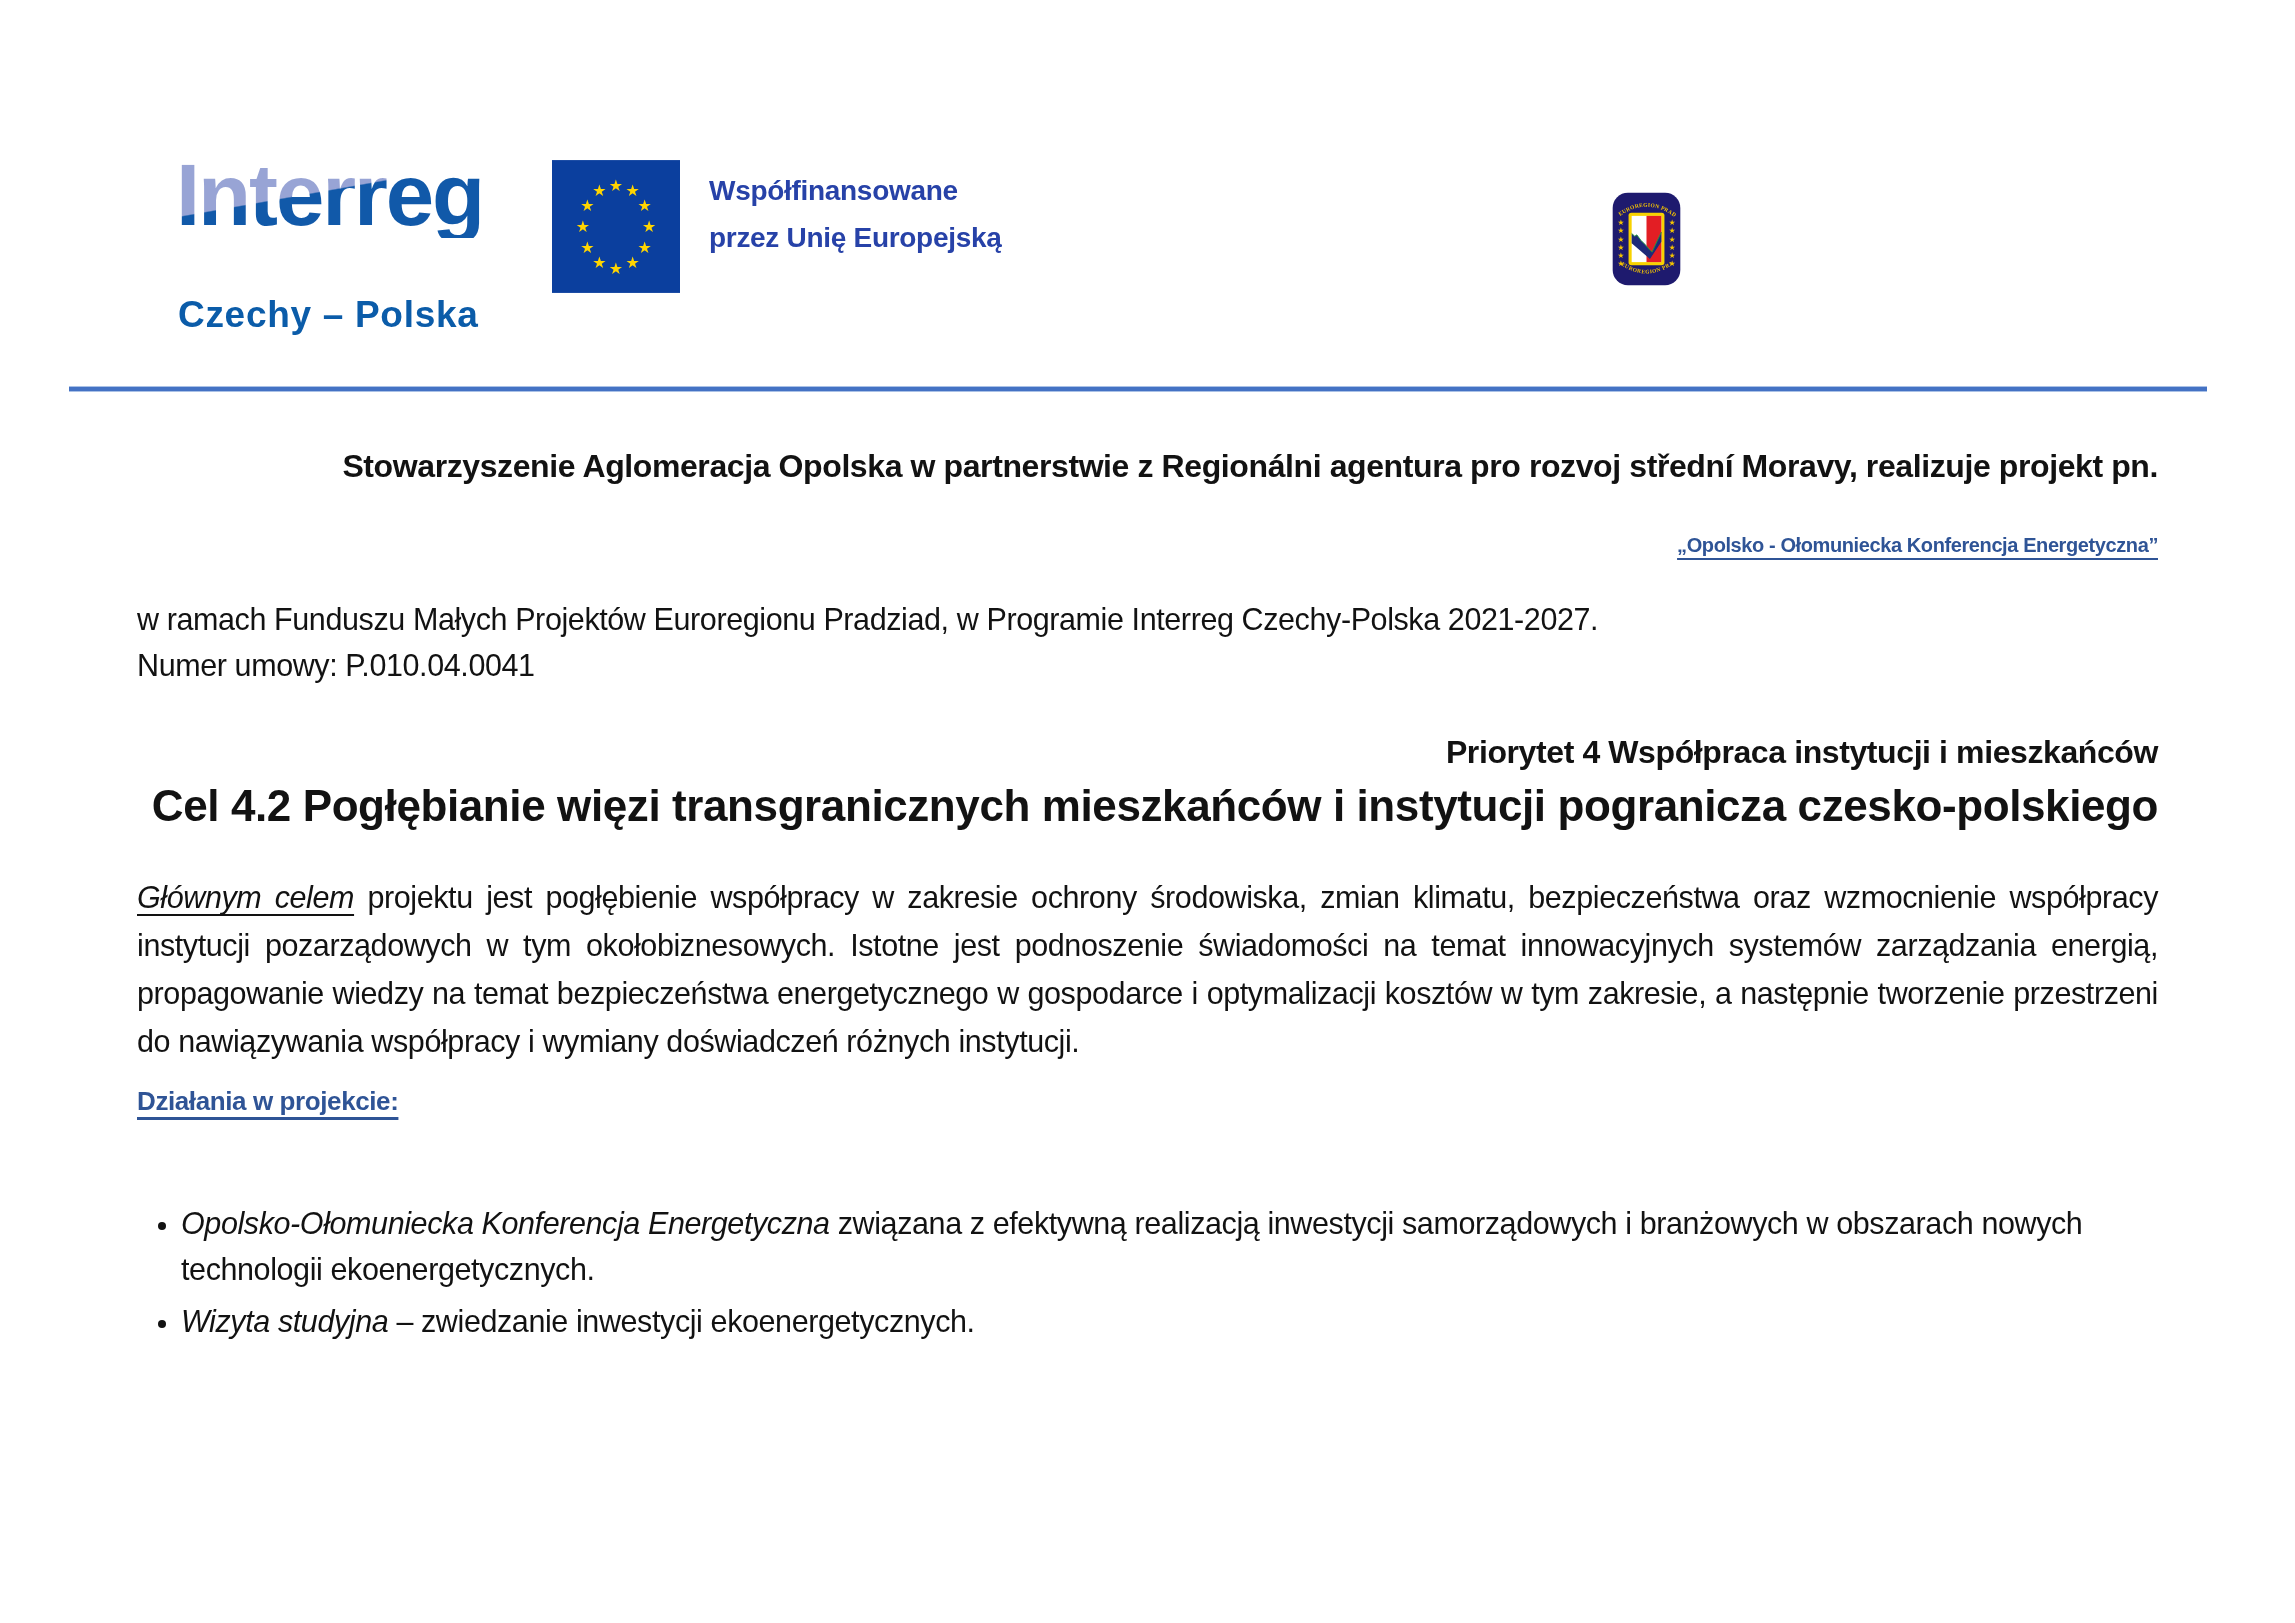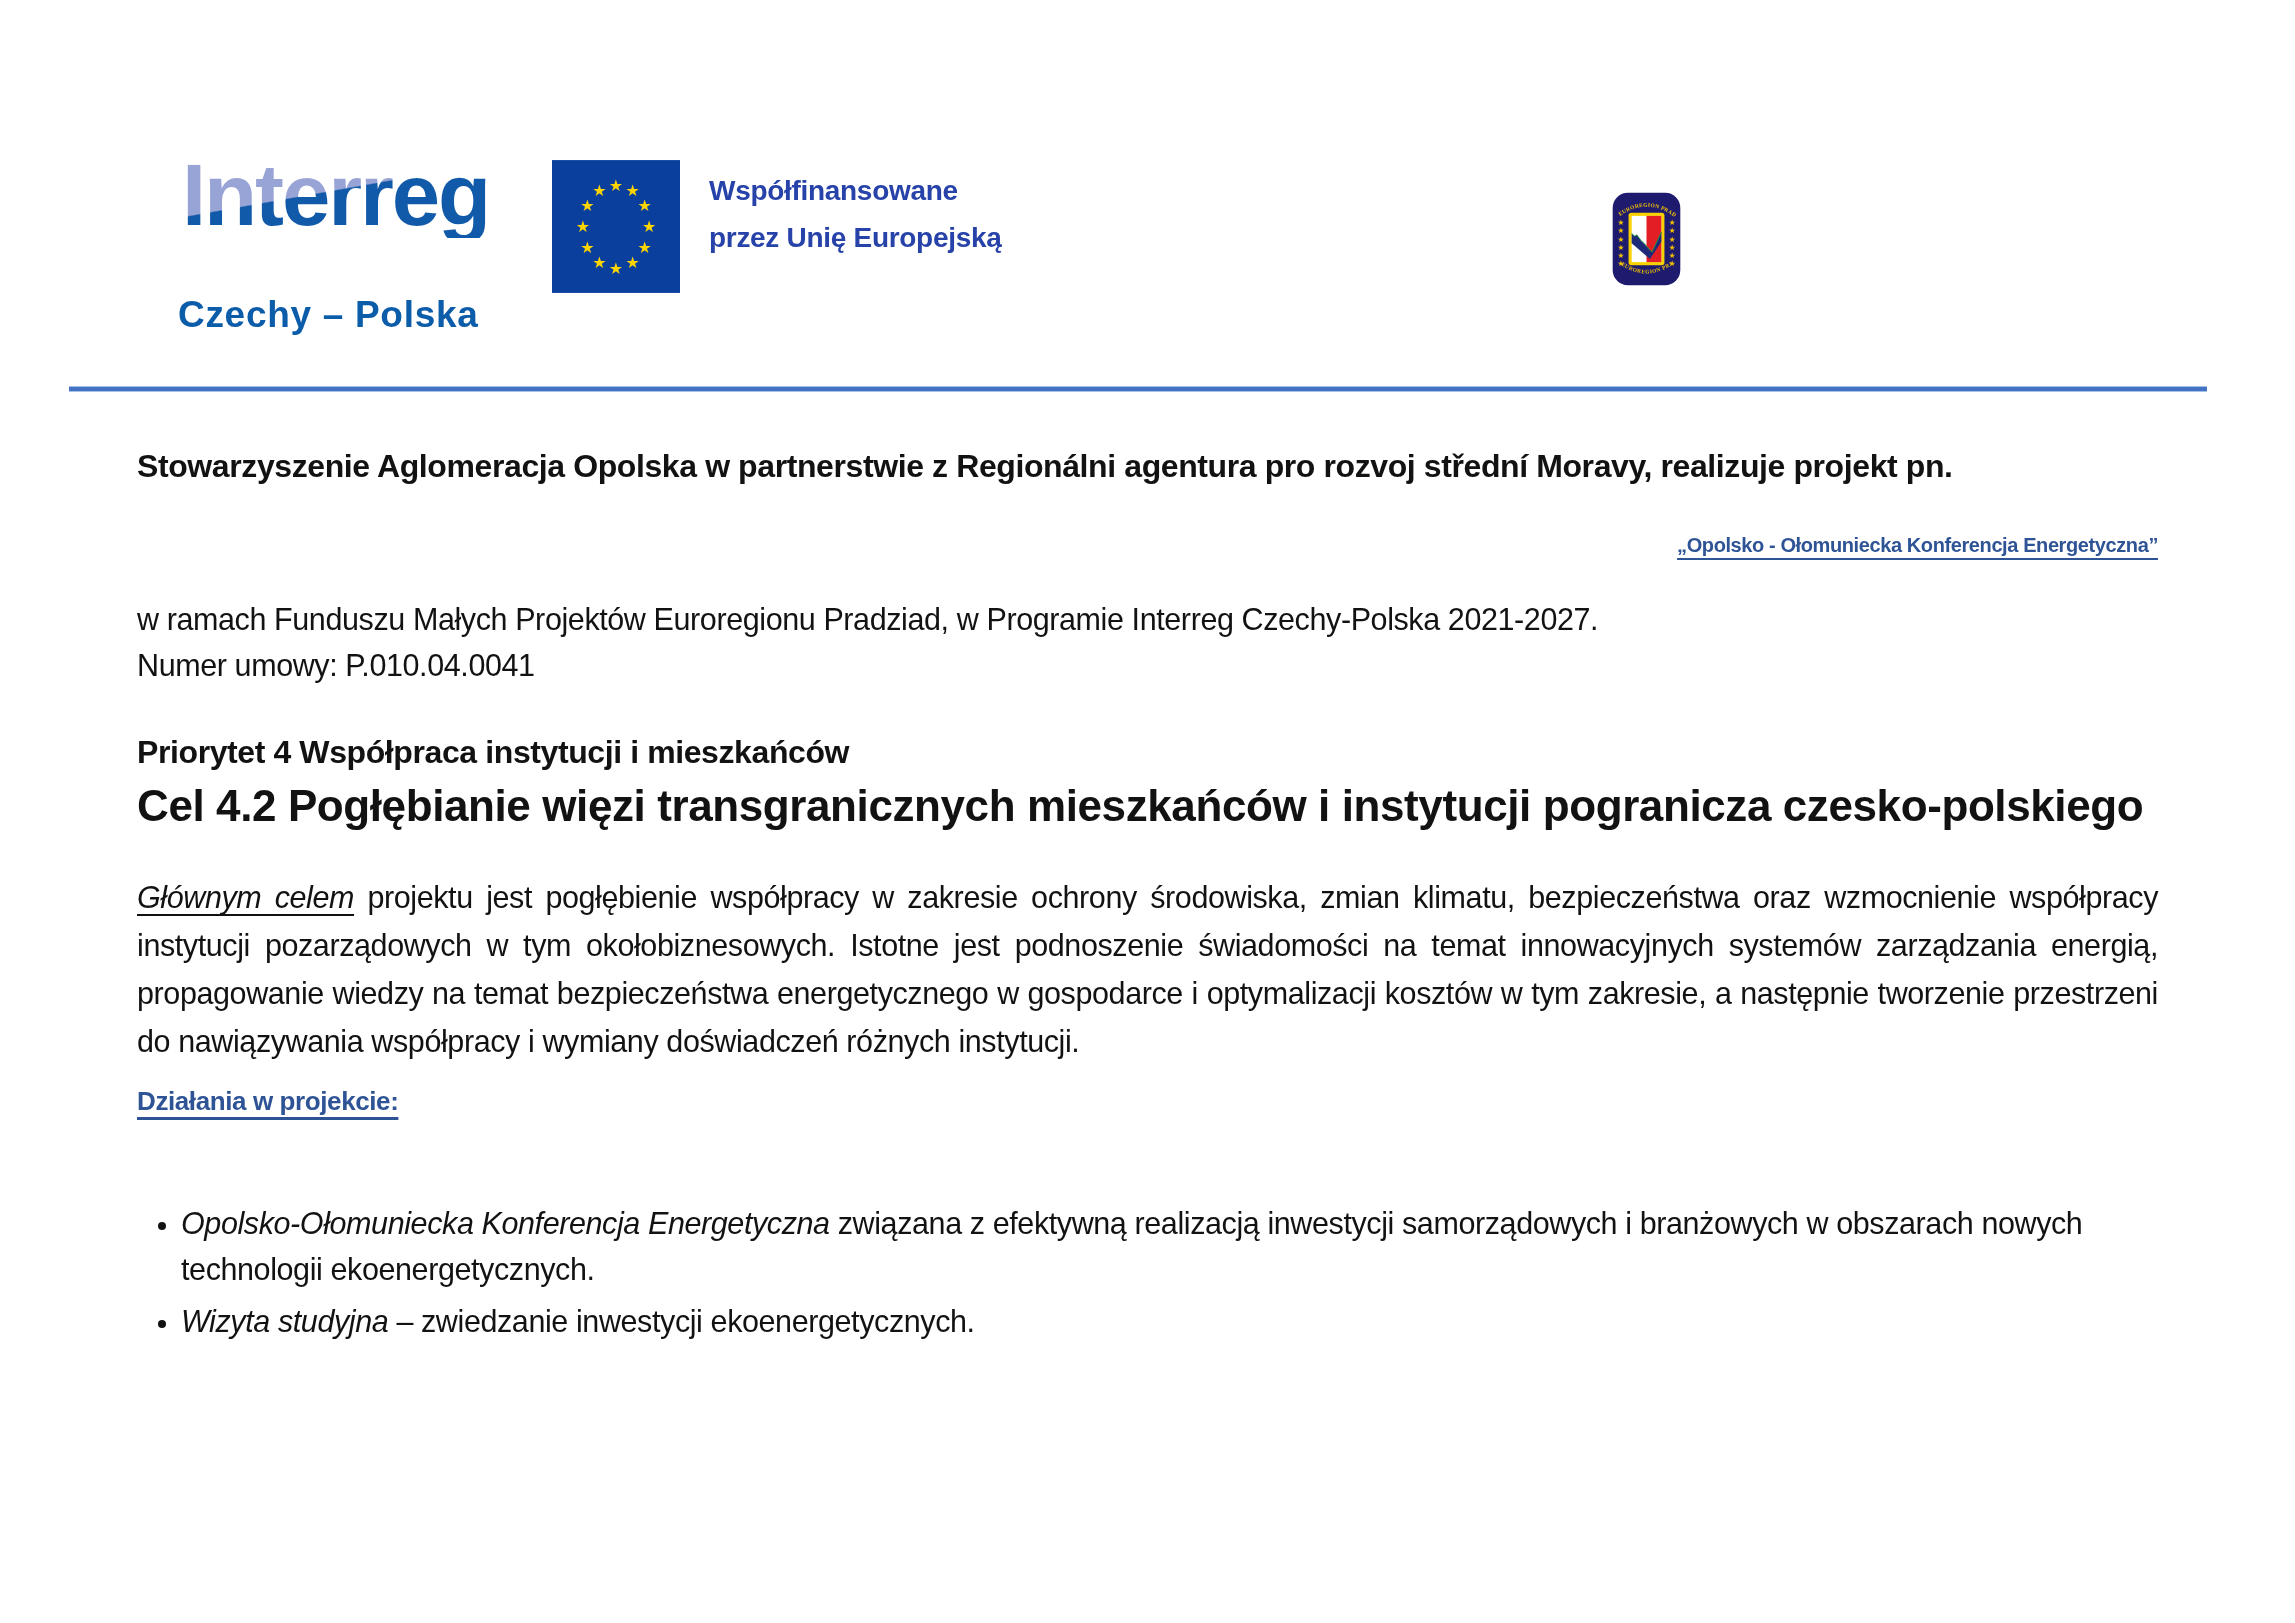--- a/index.html
+++ b/index.html
@@ -11,21 +11,21 @@
     font-family: "Liberation Sans", sans-serif;
     color: #121212;
     overflow: hidden;
   }
 
   
   .header { position: relative; height: 392px; }
 
   .interreg-wordmark {
     position: absolute;
-    left: 182px;
+    left: 176px;
     top: 151px;
     font-size: 87px;
     font-weight: 700;
     letter-spacing: -2.1px;
     line-height: 1;
     background: linear-gradient(170deg, #98a4d5 0%, #98a4d5 46.5%, #1159a9 47.5%, #1159a9 100%);
     -webkit-background-clip: text;
     background-clip: text;
     color: transparent;
   }
@@ -60,21 +60,21 @@
     left: 69px;
     top: 386px;
     width: 2138px;
     height: 6.2px;
     background: linear-gradient(180deg, #aac1e6 0 22%, #4472c4 22% 78%, #aac1e6 78% 100%);
   }
 
   
   .doc-body { padding: 0 137px; font-size: 30.5px; letter-spacing: -0.4px; }
 
-  .line { line-height: 43px; }
+  .line { line-height: 43px; text-align: right; }
   .b { font-weight: 700; }
 
   .intro-line { margin-top: 53px; font-size: 32px; }
 
   .project-title {
     margin-top: 46px;
     text-align: right;
     font-size: 20px;
     font-weight: 700;
     color: #2f5496;

